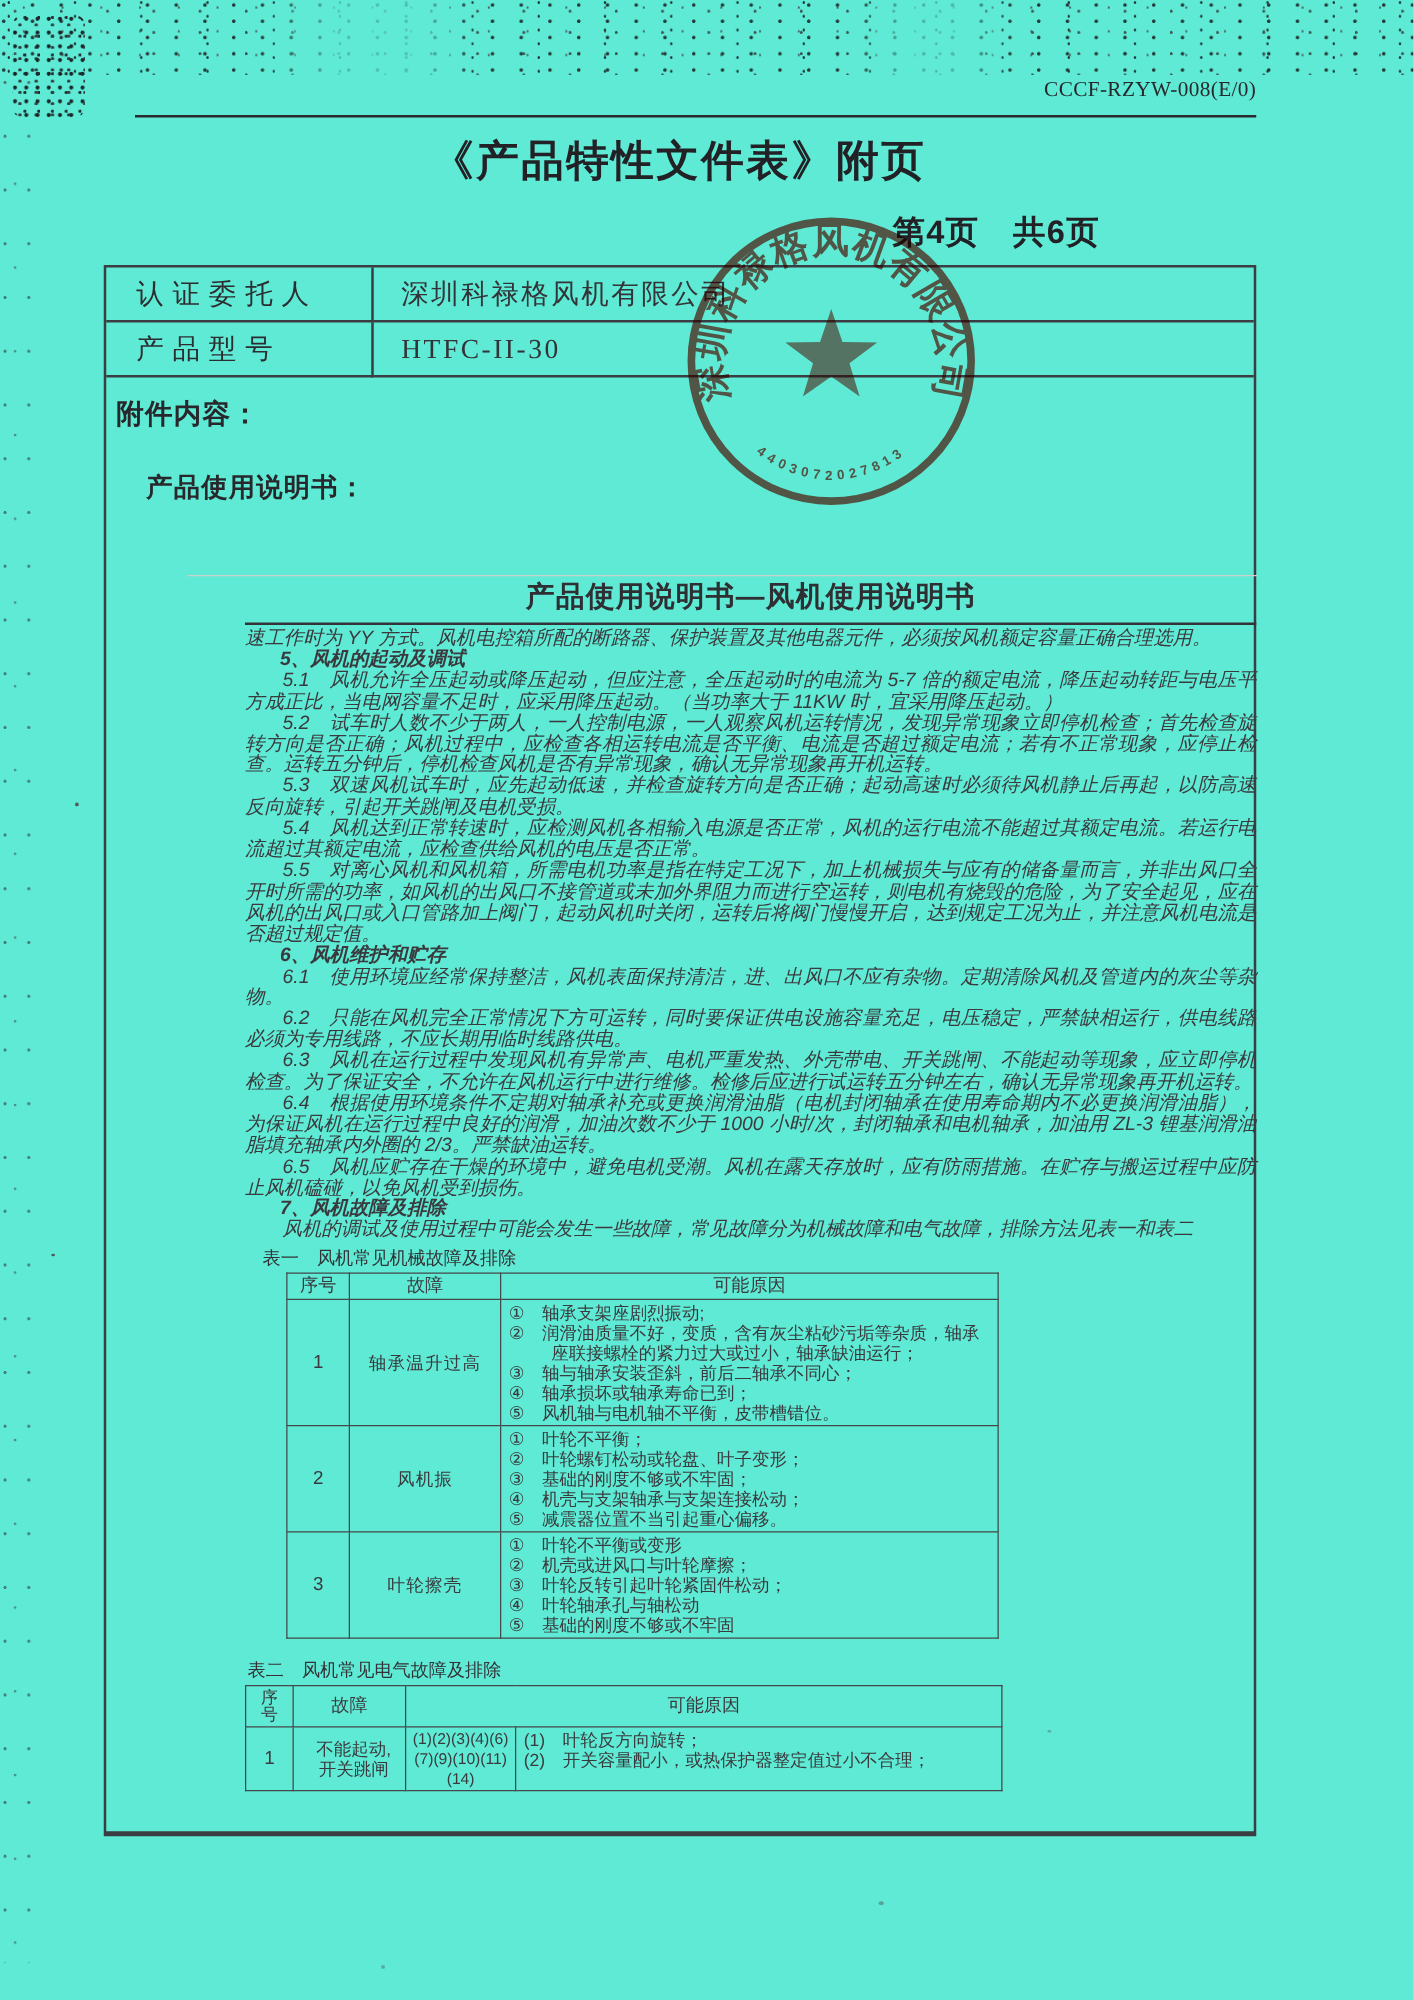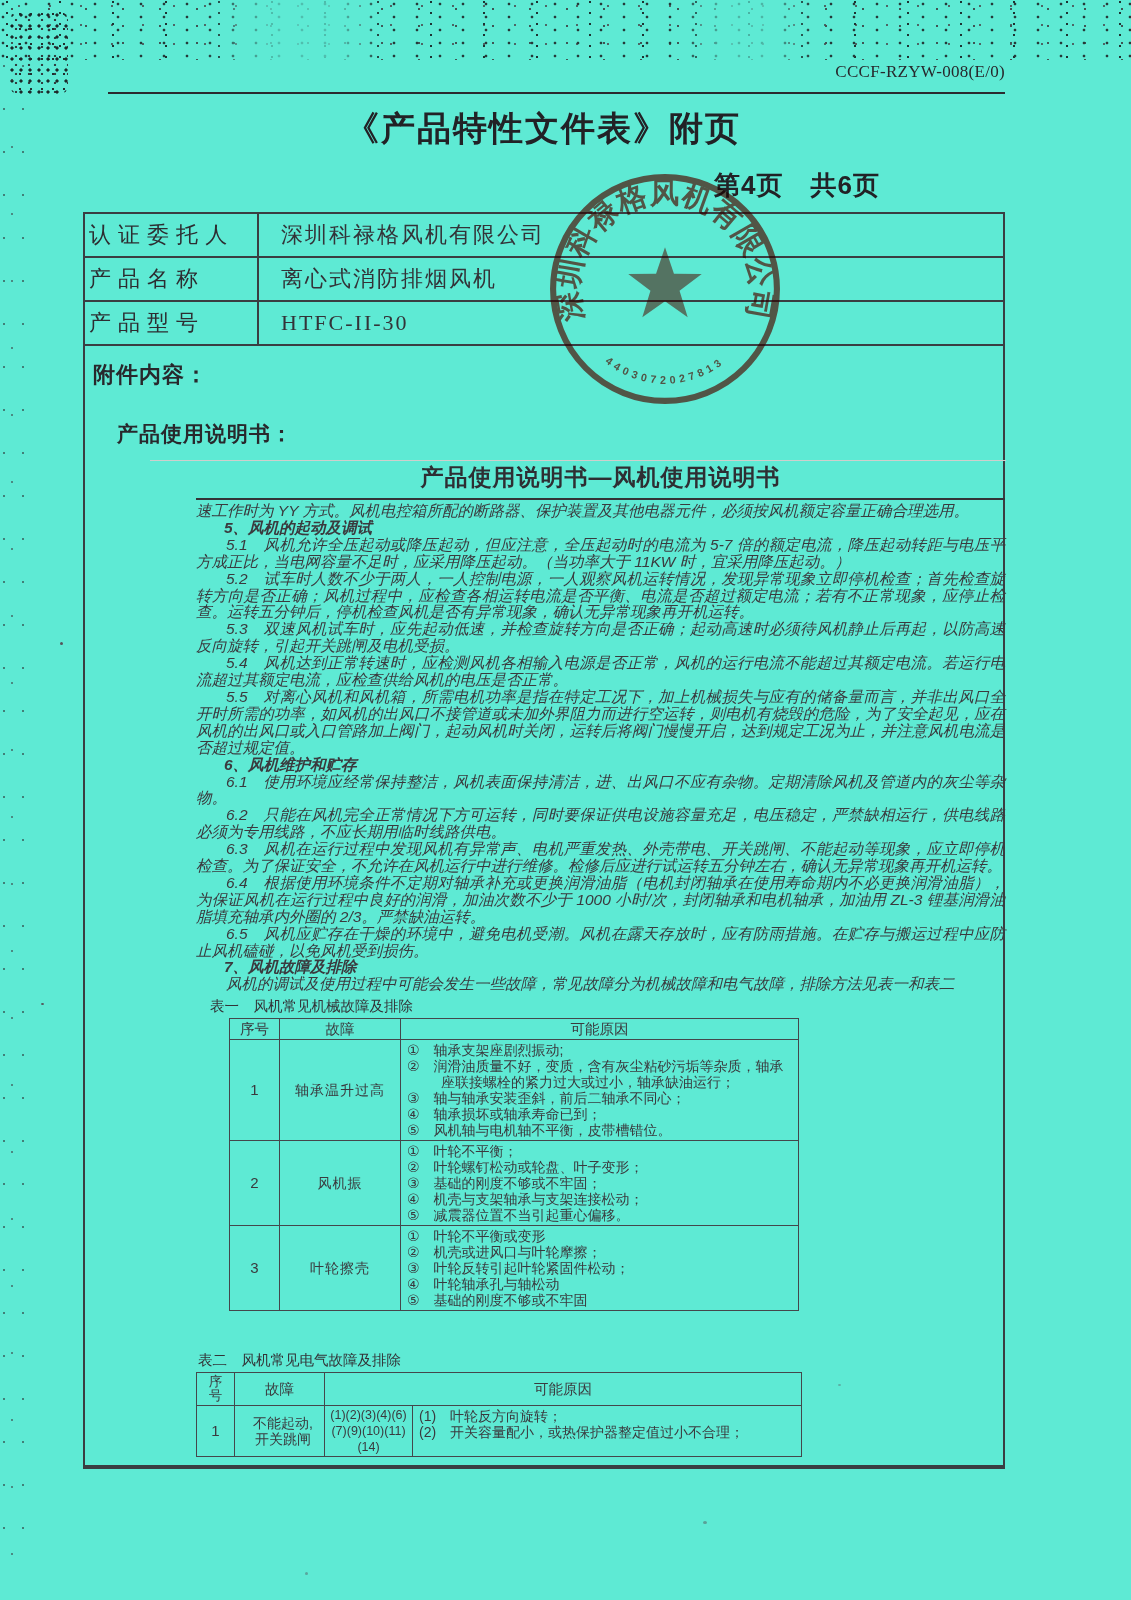--- a/index.html
+++ b/index.html
@@ -52,21 +52,21 @@
     position:absolute;left:714px;top:168px;
     font-size:26px;font-weight:700;letter-spacing:1px;color:#222226;
   }
   
   .outer-box{
     position:absolute;left:83px;top:212px;width:918px;height:1251px;
     border:2px solid #3a3e42;border-bottom-width:4px;background:transparent;
   }
   .info-table{width:100%;border-collapse:collapse;table-layout:fixed;}
   .info-table td{
-    border-bottom:2px solid #3a3e42;height:42px;padding:0 4px;vertical-align:middle;
+    border-bottom:2px solid #3a3e42;height:42px;padding:0 24px;vertical-align:middle;
     font-size:22px;color:#2d2d31;
   }
   .info-table td.lbl{width:164px;border-right:2px solid #3a3e42;letter-spacing:.32em;}
   .info-table td.val{
     font-family:"Liberation Serif","DejaVu Serif",serif;
     padding-left:22px;letter-spacing:2px;color:#333338;
   }
   .attach-label{margin:14px 0 0 8px;font-size:22px;font-weight:600;letter-spacing:1px;color:#28282c;}
   .attach-item{margin:30px 0 0 32px;font-size:21px;font-weight:600;letter-spacing:1px;color:#28282c;}
   
@@ -77,21 +77,21 @@
   .manual{position:absolute;left:196px;top:462px;width:809px;color:#3a3a3e;}
   .manual-title{
     text-align:center;font-size:23px;font-weight:600;letter-spacing:1px;color:#2e2e33;
     padding-bottom:5px;border-bottom:2.5px solid #333337;
   }
   .manual-body{margin-top:3px;font-size:15.5px;line-height:16.9px;text-align:justify;font-style:italic;}
   .manual-body p{margin:0;}
   .manual-body p.heading{font-weight:700;text-indent:28px;}
   .manual-body p.indent{text-indent:30px;}
   .tbl-label{font-size:14.5px;margin:4px 0 2px 14px;color:#333337;}
-  .tbl-label.second{margin-top:40px;margin-left:2px;}
+  .tbl-label.second{margin-top:16px;margin-left:2px;}
   table.fault{border-collapse:collapse;font-size:14px;line-height:16px;color:#3a3a3e;}
   table.fault td{border:1.5px solid #44474b;padding:1px 5px;vertical-align:middle;}
   table.fault td.hdr{text-align:center;font-size:14.5px;padding:2px 4px;}
   table.fault td.seq{text-align:center;font-size:15px;}
   table.fault td.fault-name{text-align:center;letter-spacing:1px;}
   table.fault td.causes{vertical-align:top;padding:2px 6px;}
   .cause{padding-left:34px;text-indent:-34px;}
   #table1{width:570px;margin-left:33px;}
   #table2{width:606px;}
   #table2 td.pre, table.fault td.pre{white-space:pre-line;}
@@ -117,24 +117,20 @@
   <div class="top-rule"></div>
   <div class="page-title">《产品特性文件表》附页</div>
   <div class="page-number">第4页　共6页</div>
 
   <div class="outer-box">
     <table class="info-table">
       <tbody id="info-rows">
           <tr>
             <td class="lbl">认证委托人</td>
             <td class="val">深圳科禄格风机有限公司</td>
-          </tr>
-          <tr>
-            <td class="lbl">产品名称</td>
-            <td class="val">离心式消防排烟风机</td>
           </tr>
           <tr>
             <td class="lbl">产品型号</td>
             <td class="val">HTFC-II-30</td>
           </tr>
         </tbody>
     </table>
     <div class="attach-label">附件内容：</div>
     <div class="attach-item">产品使用说明书：</div>
   </div>

